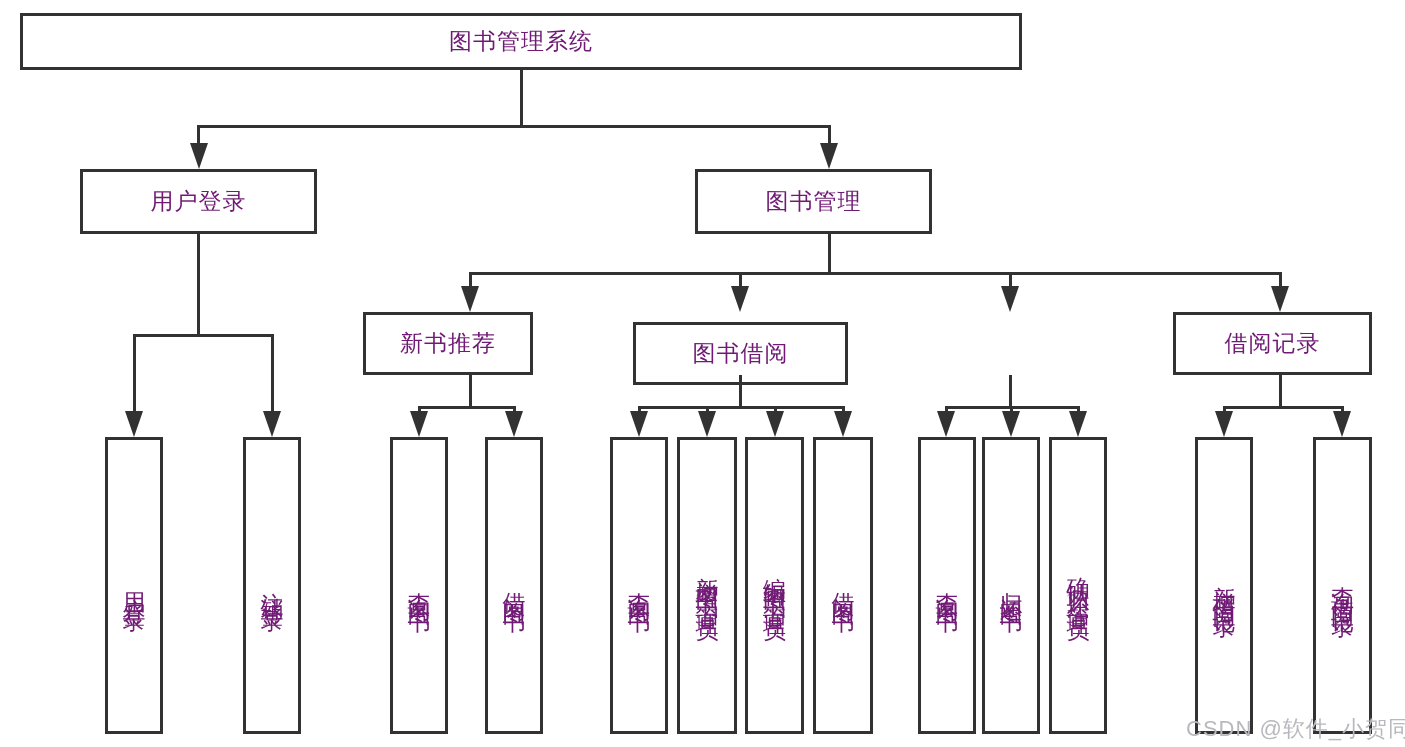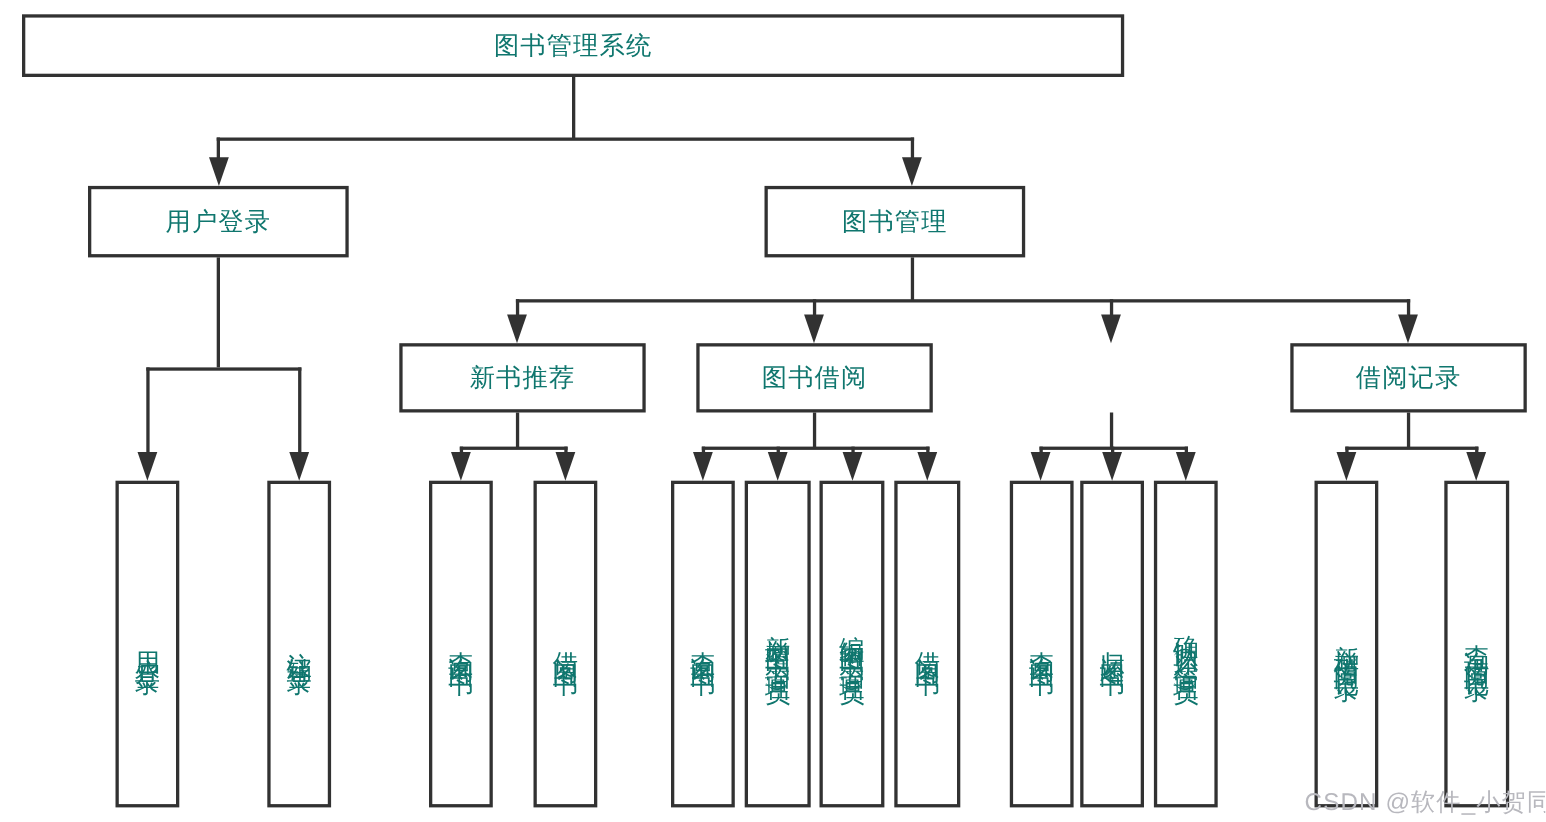--- a/index.html
+++ b/index.html
@@ -4,21 +4,21 @@
 <style>
   html,body{margin:0;padding:0;background:#fff;}
   #stage{
     position:relative;width:1405px;height:747px;background:#ffffff;overflow:hidden;
     font-family:"Liberation Sans","DejaVu Sans",sans-serif;color:#333333;
   }
   .box{
     position:absolute;box-sizing:border-box;border:3px solid #323232;background:#fff;
     display:flex;align-items:center;justify-content:center;
   }
-  .box span{font-size:23px;letter-spacing:1px;color:#0f766e;line-height:1;}
+  .box span{font-size:23px;letter-spacing:1px;color:#701a75;line-height:1;}
   .leaf{top:437px;width:58px;height:297px;}
   .leaf .vtext{
     writing-mode:vertical-rl;text-orientation:mixed;
     font-size:23px;letter-spacing:6px;line-height:1;white-space:nowrap;
   }
   .vl{position:absolute;width:3px;background:#323232;}
   .hl{position:absolute;height:3px;background:#323232;}
   .ah{
     position:absolute;width:0;height:0;
     border-left:9px solid transparent;border-right:9px solid transparent;
@@ -38,27 +38,27 @@
     <span>图书管理系统</span>
   </div>
 
   <div class="box" style="left:80px;top:169px;width:237px;height:65px">
     <span>用户登录</span>
   </div>
   <div class="box" style="left:695px;top:169px;width:237px;height:65px">
     <span>图书管理</span>
   </div>
 
-  <div class="box" style="left:363px;top:312px;width:224px;height:63px">
+  <div class="box" style="left:363px;top:312px;width:170px;height:63px">
     <span>新书推荐</span>
   </div>
-  <div class="box" style="left:633px;top:312px;width:215px;height:63px">
+  <div class="box" style="left:633px;top:322px;width:215px;height:63px">
     <span>图书借阅</span>
   </div>
-  <div class="box" style="left:1173px;top:312px;width:215px;height:63px">
+  <div class="box" style="left:1173px;top:312px;width:199px;height:63px">
     <span>借阅记录</span>
   </div>
 
   <div class="box leaf" style="left:105px">
       <span class="vtext">用户登录</span>
     </div>
   <div class="box leaf" style="left:243px">
       <span class="vtext">注销登录</span>
     </div>
   <div class="box leaf" style="left:390px">

